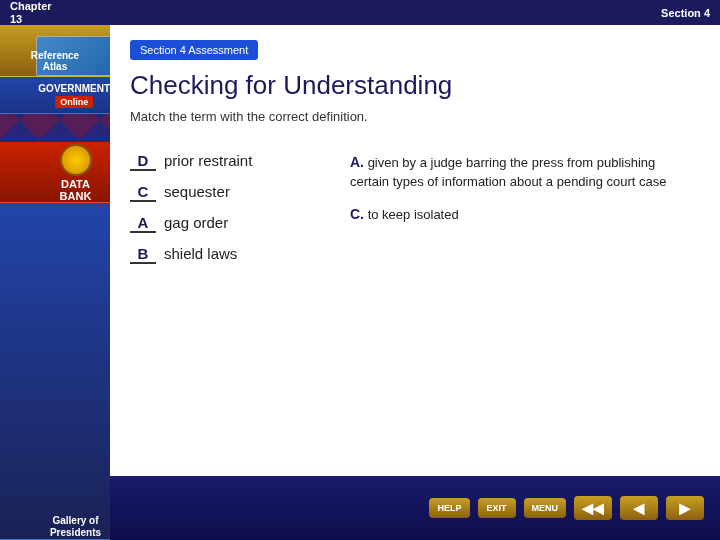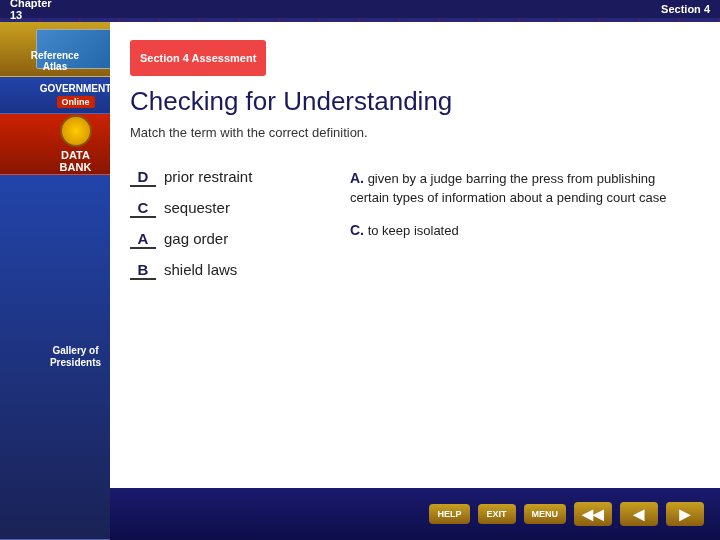--- a/index.html
+++ b/index.html
@@ -25,21 +25,21 @@
       background-color: #3c3c8c;
       opacity: 0.4;
     }
 
     
     .top-bar {
       position: absolute;
       top: 0;
       left: 0;
       right: 0;
-      height: 18px;
+      height: 25px;
       background: #1a1a5c;
       display: flex;
       align-items: center;
       justify-content: space-between;
       padding: 0 10px;
       z-index: 10;
     }
 
     .top-bar-left {
       display: flex;
@@ -68,41 +68,42 @@
       bottom: 0;
       width: 110px;
       display: flex;
       flex-direction: column;
       z-index: 5;
     }
 
     .sidebar-item {
       display: flex;
       align-items: center;
-      justify-content: center;
+      justify-content: flex-end;
       cursor: pointer;
       border-bottom: 1px solid rgba(255,255,255,0.2);
       padding-left: 41px;
     }
 
     .sidebar-ref {
       background: linear-gradient(to bottom, #c8a020, #8b6010);
       height: 55px;
       flex-direction: column;
     }
 
     .sidebar-gov {
       background: linear-gradient(to bottom, #2244aa, #1a3388);
       height: 37px;
     }
 
     .sidebar-data {
       background: linear-gradient(to bottom, #cc2200, #881500);
       height: 61px;
       flex-direction: column;
+      margin-top: 28px;
     }
 
     .sidebar-gallery {
       background: linear-gradient(to bottom, #2244aa, #1a2255);
       flex: 1;
       flex-direction: column;
     }
 
     .sidebar-gallery-label {
       color: white;
@@ -118,25 +119,25 @@
       left: 110px;
       top: 22px;
       right: 0;
       bottom: 48px;
       background: white;
       padding: 18px 24px 18px 20px;
       z-index: 5;
     }
 
     .section-badge {
-      background: #ef4444;
+      background: #1d4ed8;
       color: white;
       font-size: 11px;
-      font-weight: bold;
-      padding: 12px 10px;
+      font-weight: normal;
+      padding: 4px 10px;
       border-radius: 3px;
       display: inline-block;
       margin-bottom: 10px;
     }
 
     .page-title {
       font-size: 26px;
       font-weight: normal;
       color: #1a1a5c;
       margin-bottom: 8px;
@@ -196,21 +197,21 @@
       color: #1a1a5c;
       font-size: 14px;
     }
 
     
     .bottom-nav {
       position: absolute;
       left: 110px;
       right: 0;
       bottom: 0;
-      height: 52px;
+      height: 64px;
       background: linear-gradient(to bottom, #1a1a6e, #0d0d4a);
       display: flex;
       align-items: center;
       justify-content: flex-end;
       padding: 0 16px;
       gap: 8px;
       z-index: 10;
     }
 
     .nav-btn {

